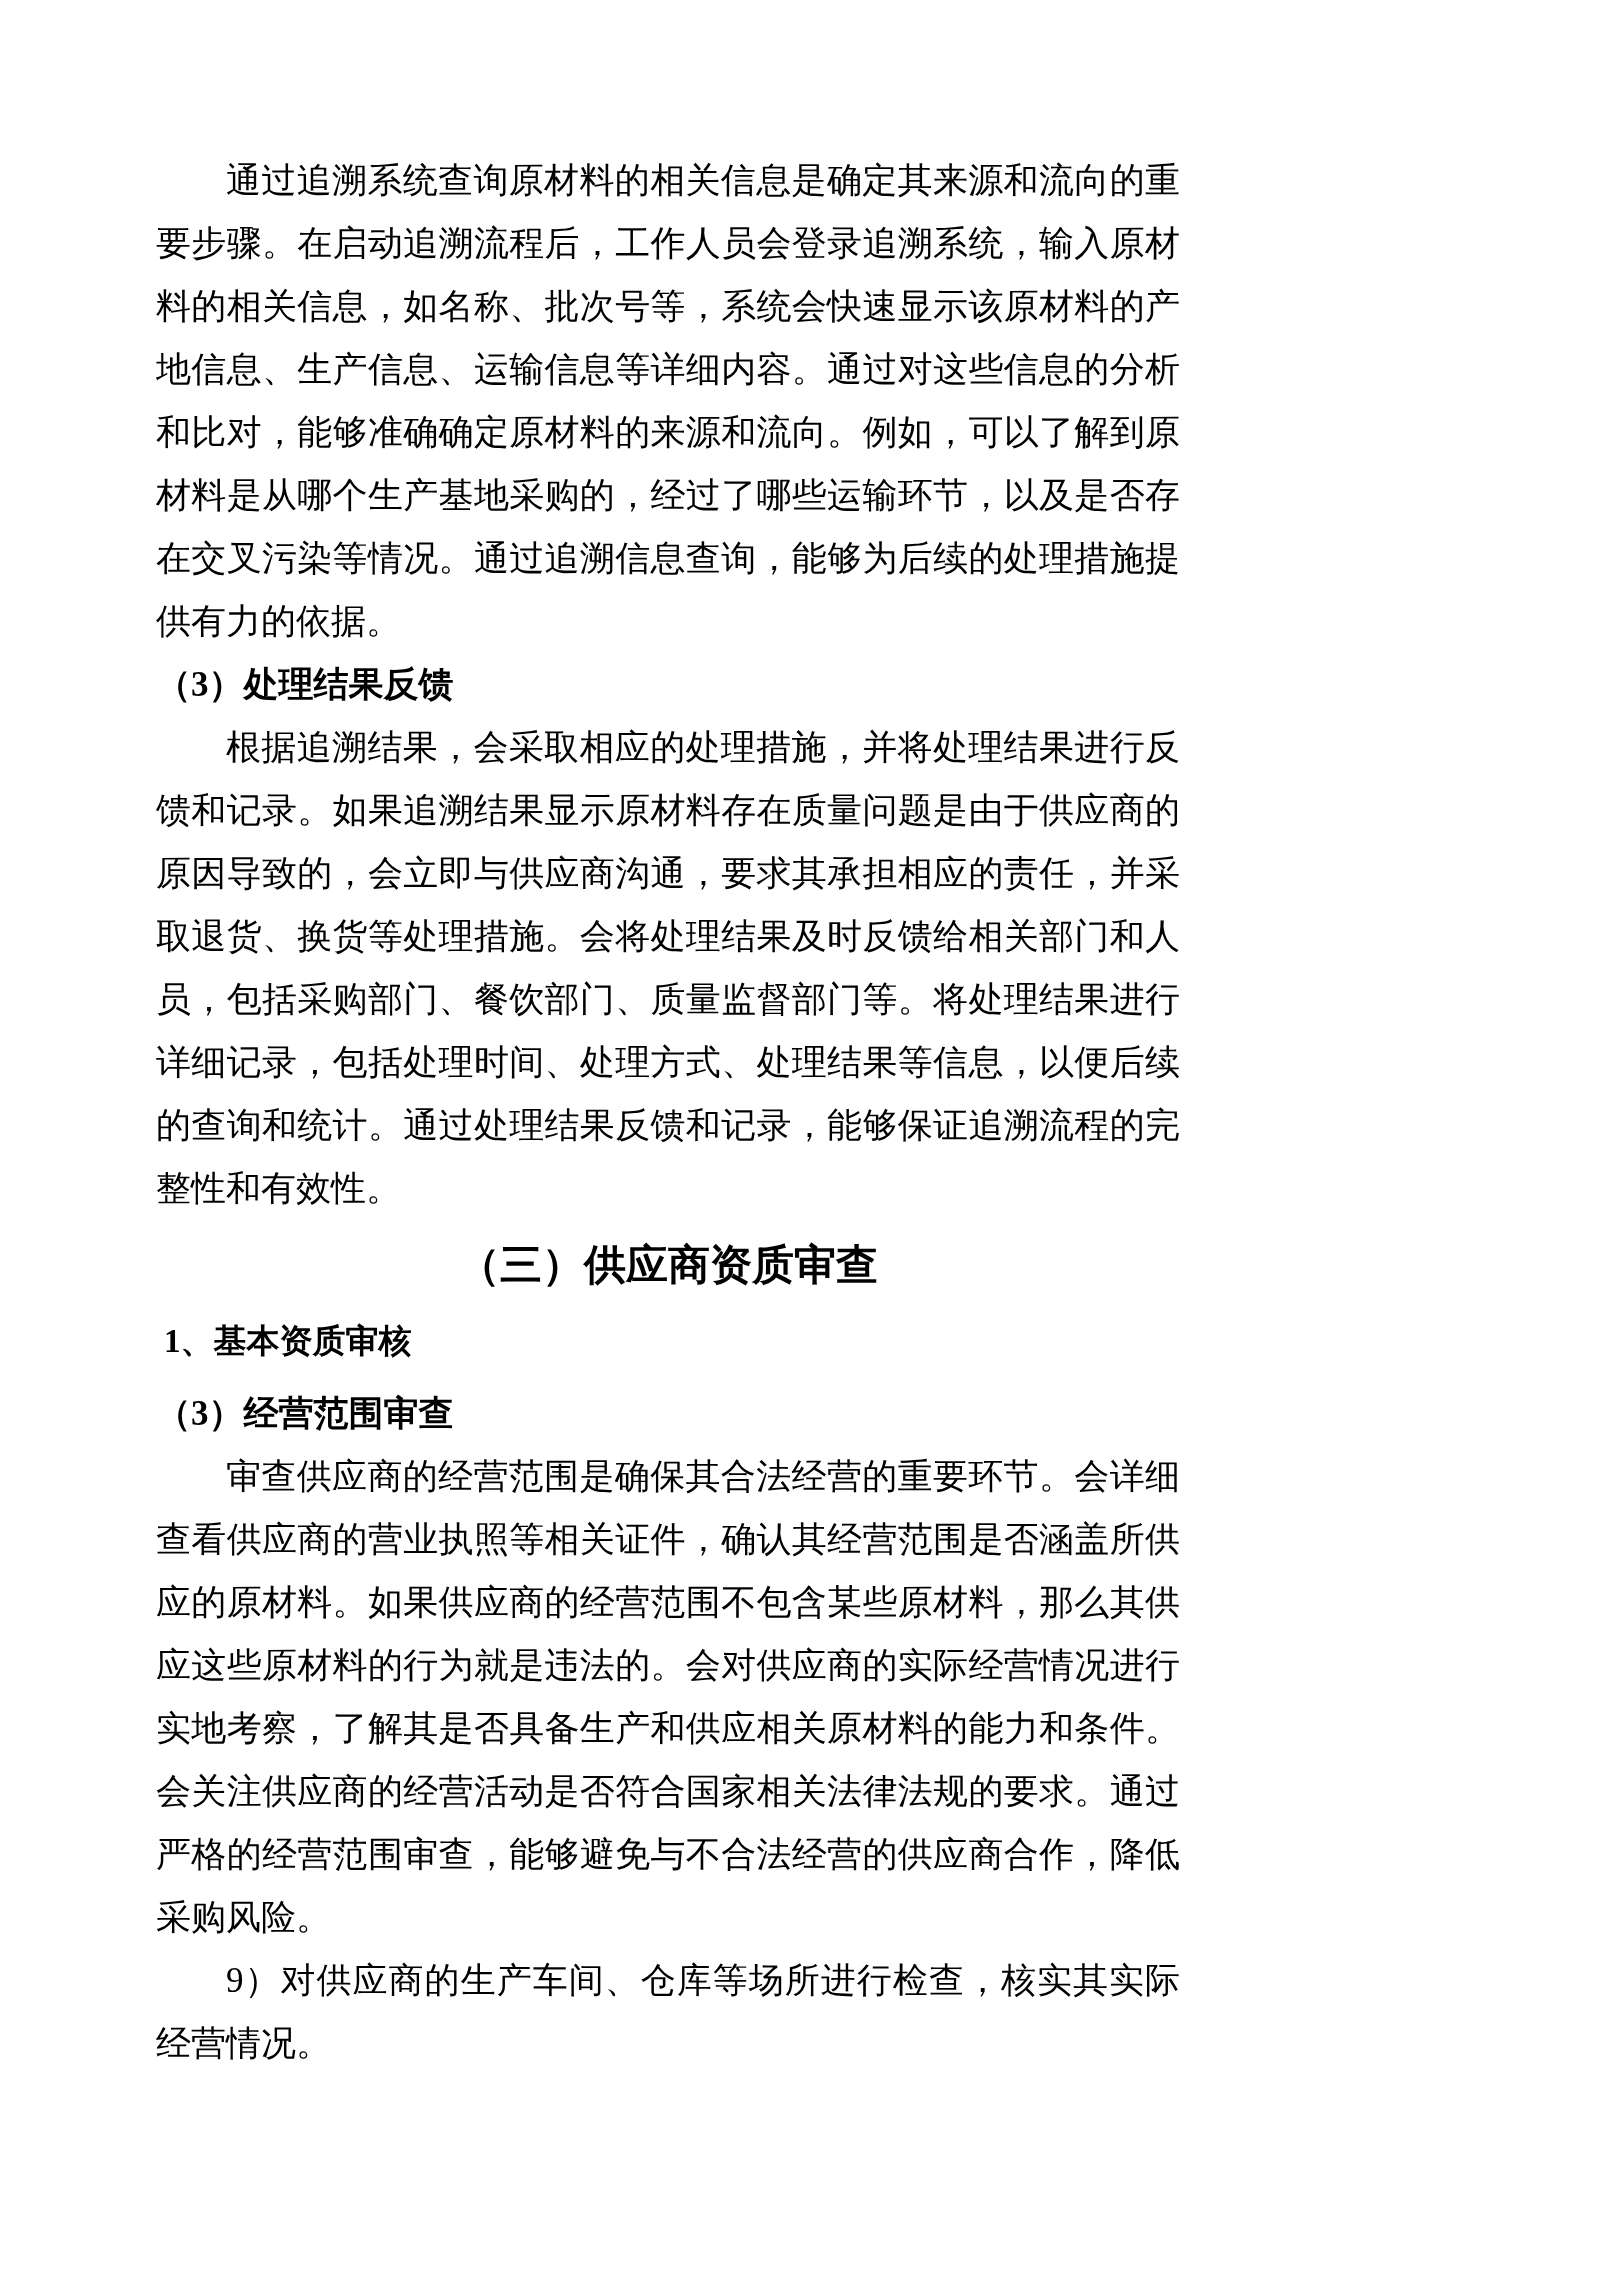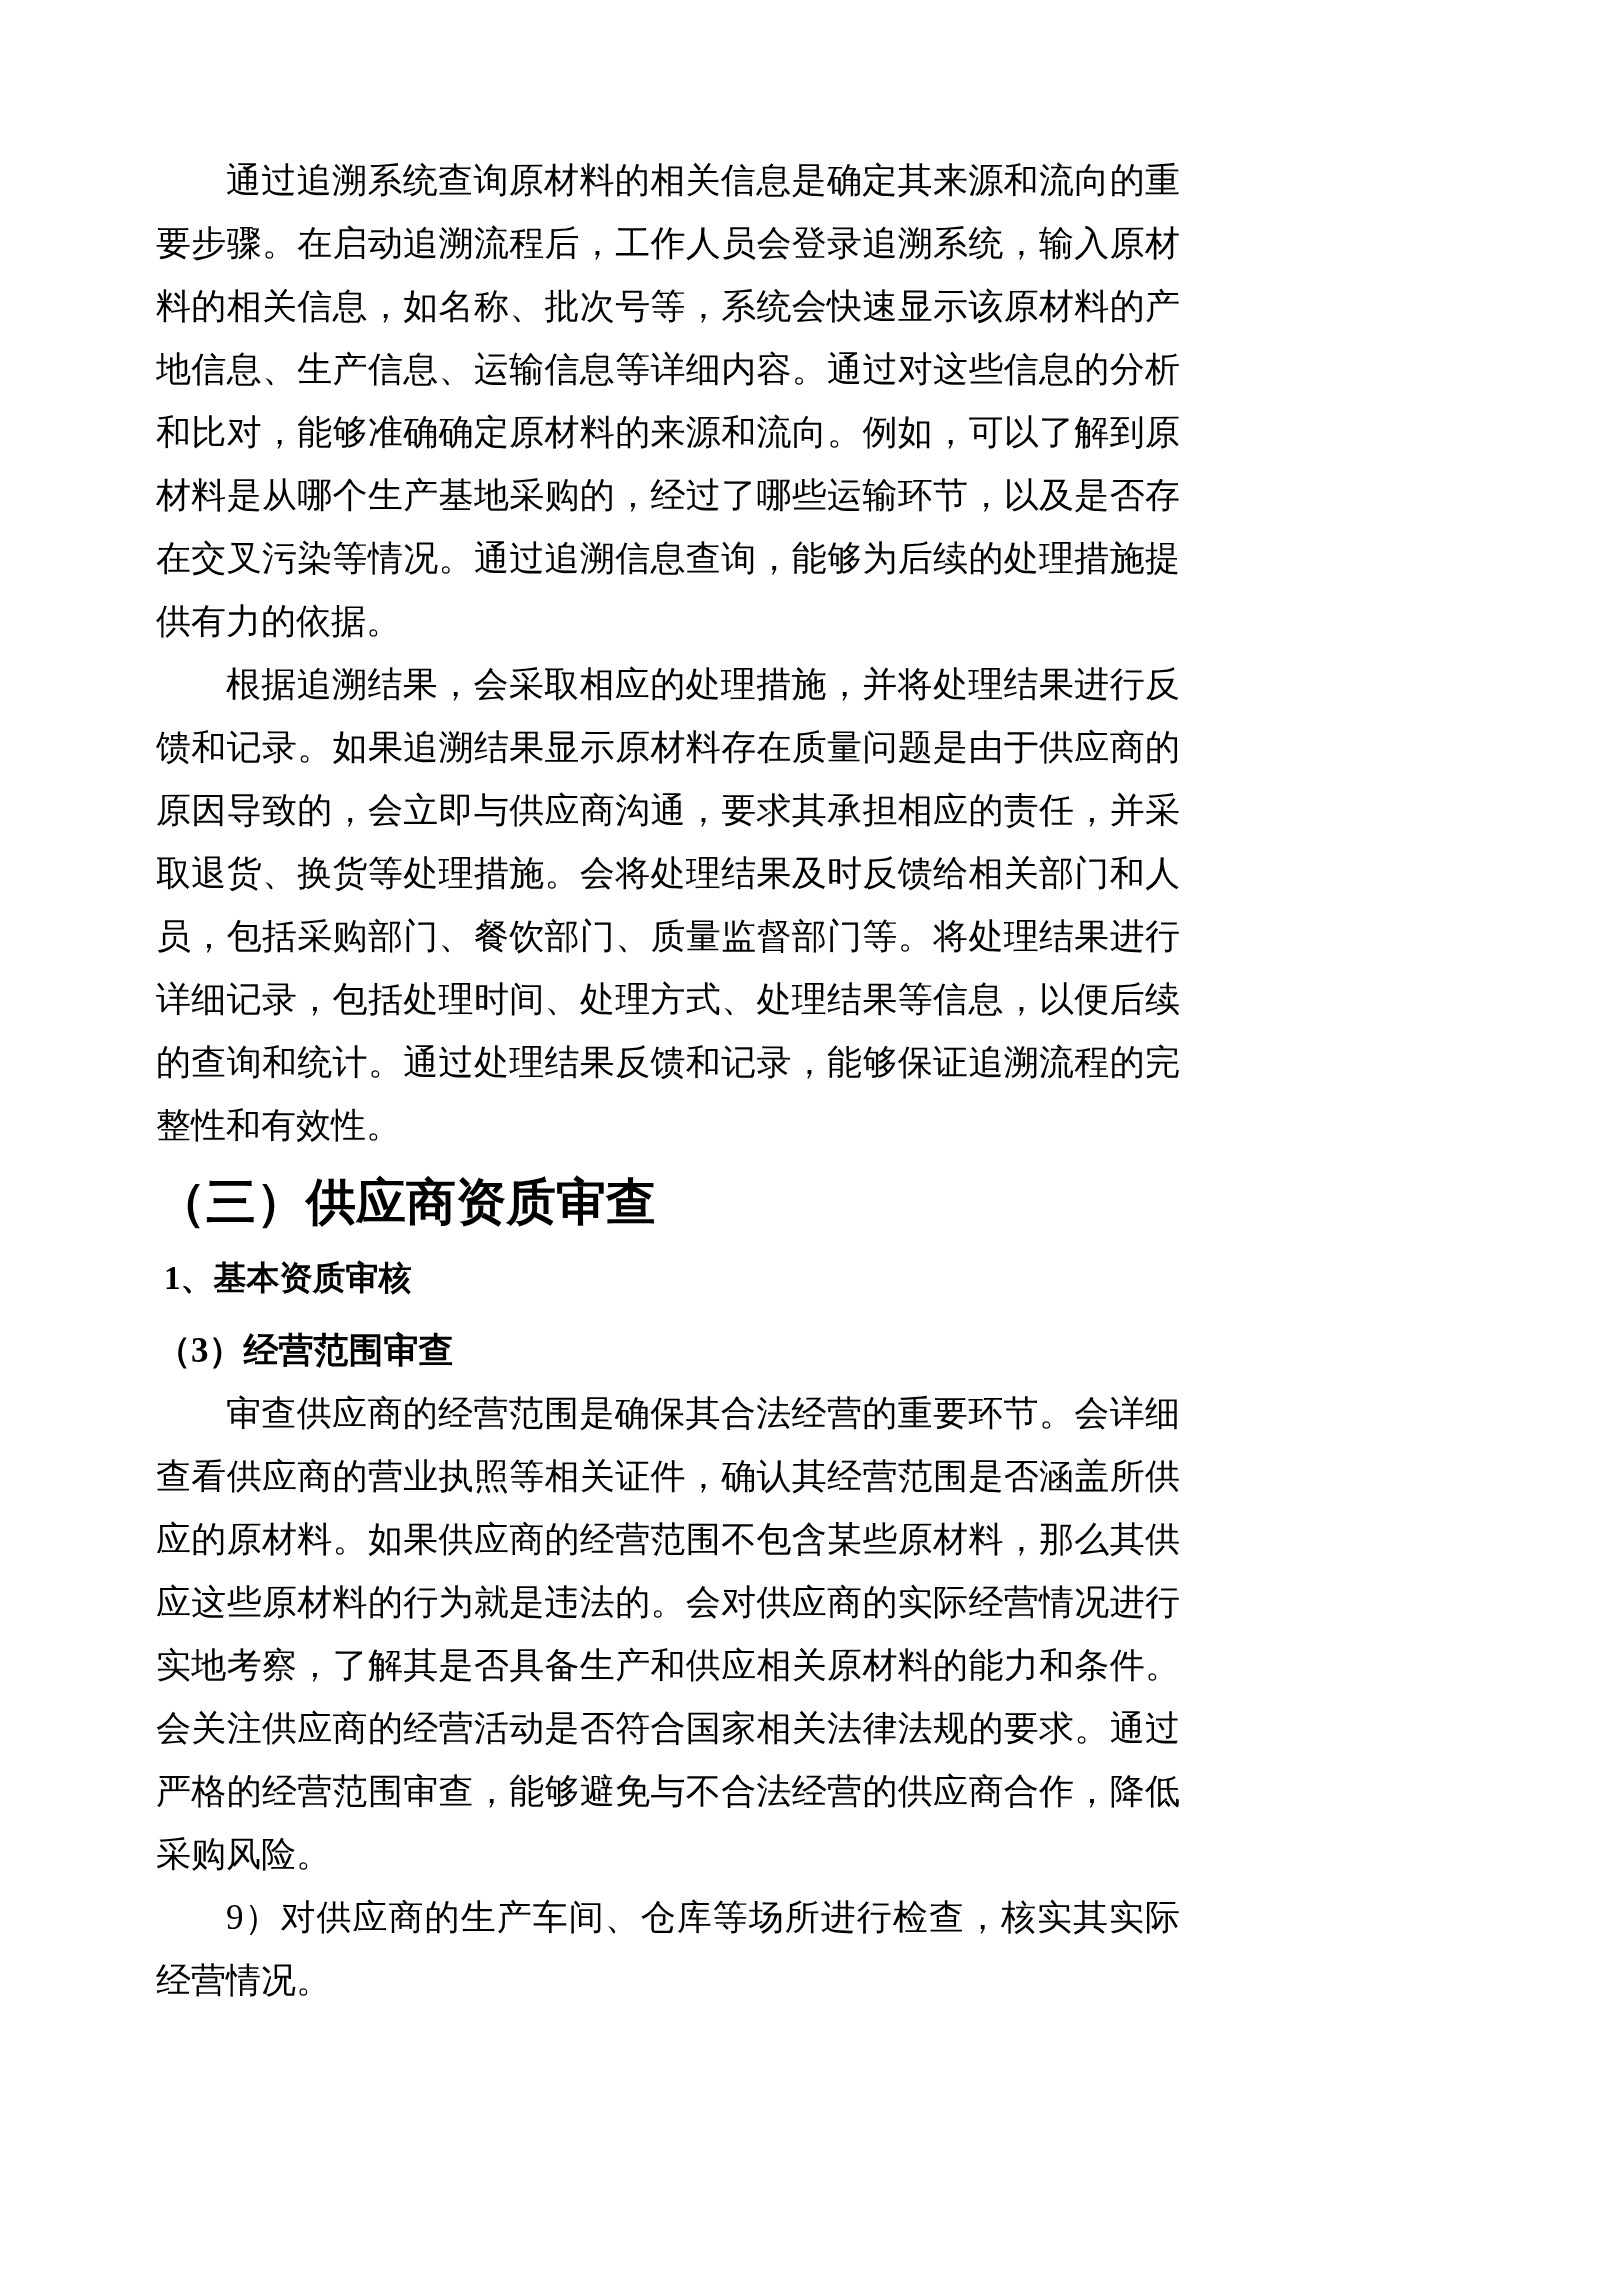--- a/index.html
+++ b/index.html
@@ -42,35 +42,36 @@
   .heading-num {
     margin: 8px;
     font-size: 33px;
     line-height: 65px;
     font-weight: bold;
     text-indent: 0;
     text-align: left;
   }
   .heading-major {
     margin: 9.2px 0 6.5px 0;
-    font-size: 50px;
+    font-size: 42px;
     line-height: 72px;
     font-weight: bold;
     text-indent: 0;
-    text-align: left;
+    text-align: center;
   }
 </style>
 </head>
 <body>
 
 <div class="page">
   <div class="content">
 
     <p class="para">通过追溯系统查询原材料的相关信息是确定其来源和流向的重要步骤。在启动追溯流程后，工作人员会登录追溯系统，输入原材料的相关信息，如名称、批次号等，系统会快速显示该原材料的产地信息、生产信息、运输信息等详细内容。通过对这些信息的分析和比对，能够准确确定原材料的来源和流向。例如，可以了解到原材料是从哪个生产基地采购的，经过了哪些运输环节，以及是否存在交叉污染等情况。通过追溯信息查询，能够为后续的处理措施提供有力的依据。</p>
 
+    <p class="heading-sub">（3）处理结果反馈</p>
 
     <p class="para">根据追溯结果，会采取相应的处理措施，并将处理结果进行反馈和记录。如果追溯结果显示原材料存在质量问题是由于供应商的原因导致的，会立即与供应商沟通，要求其承担相应的责任，并采取退货、换货等处理措施。会将处理结果及时反馈给相关部门和人员，包括采购部门、餐饮部门、质量监督部门等。将处理结果进行详细记录，包括处理时间、处理方式、处理结果等信息，以便后续的查询和统计。通过处理结果反馈和记录，能够保证追溯流程的完整性和有效性。</p>
 
     <p class="heading-major">（三）供应商资质审查</p>
 
     <p class="heading-num">1、基本资质审核</p>
 
 
 
     <p class="heading-sub">（3）经营范围审查</p>

